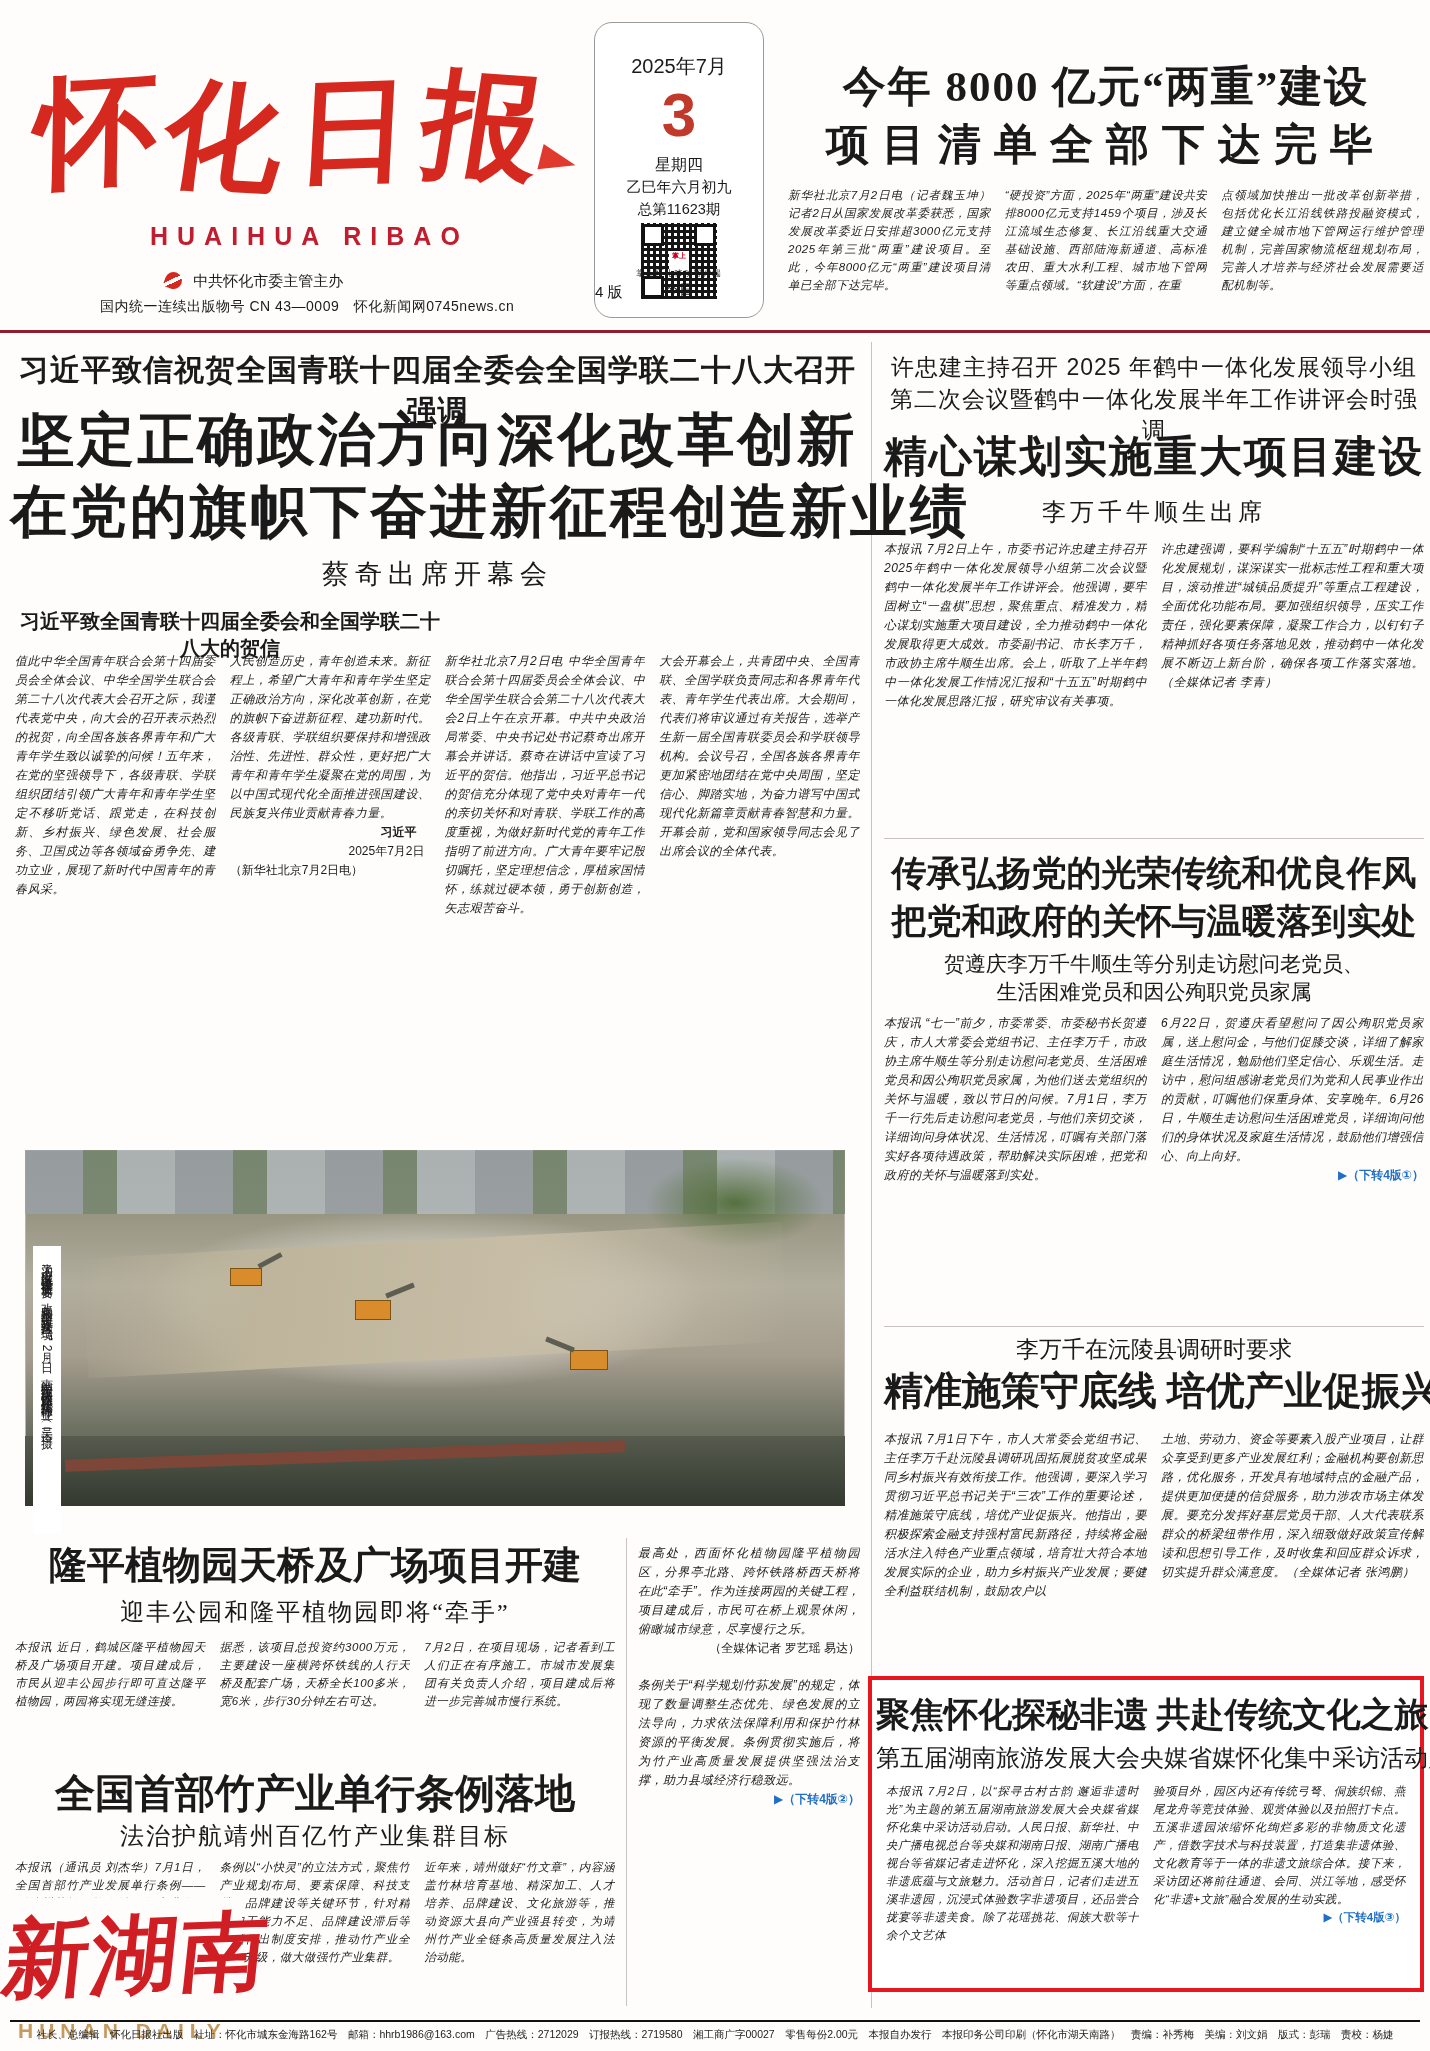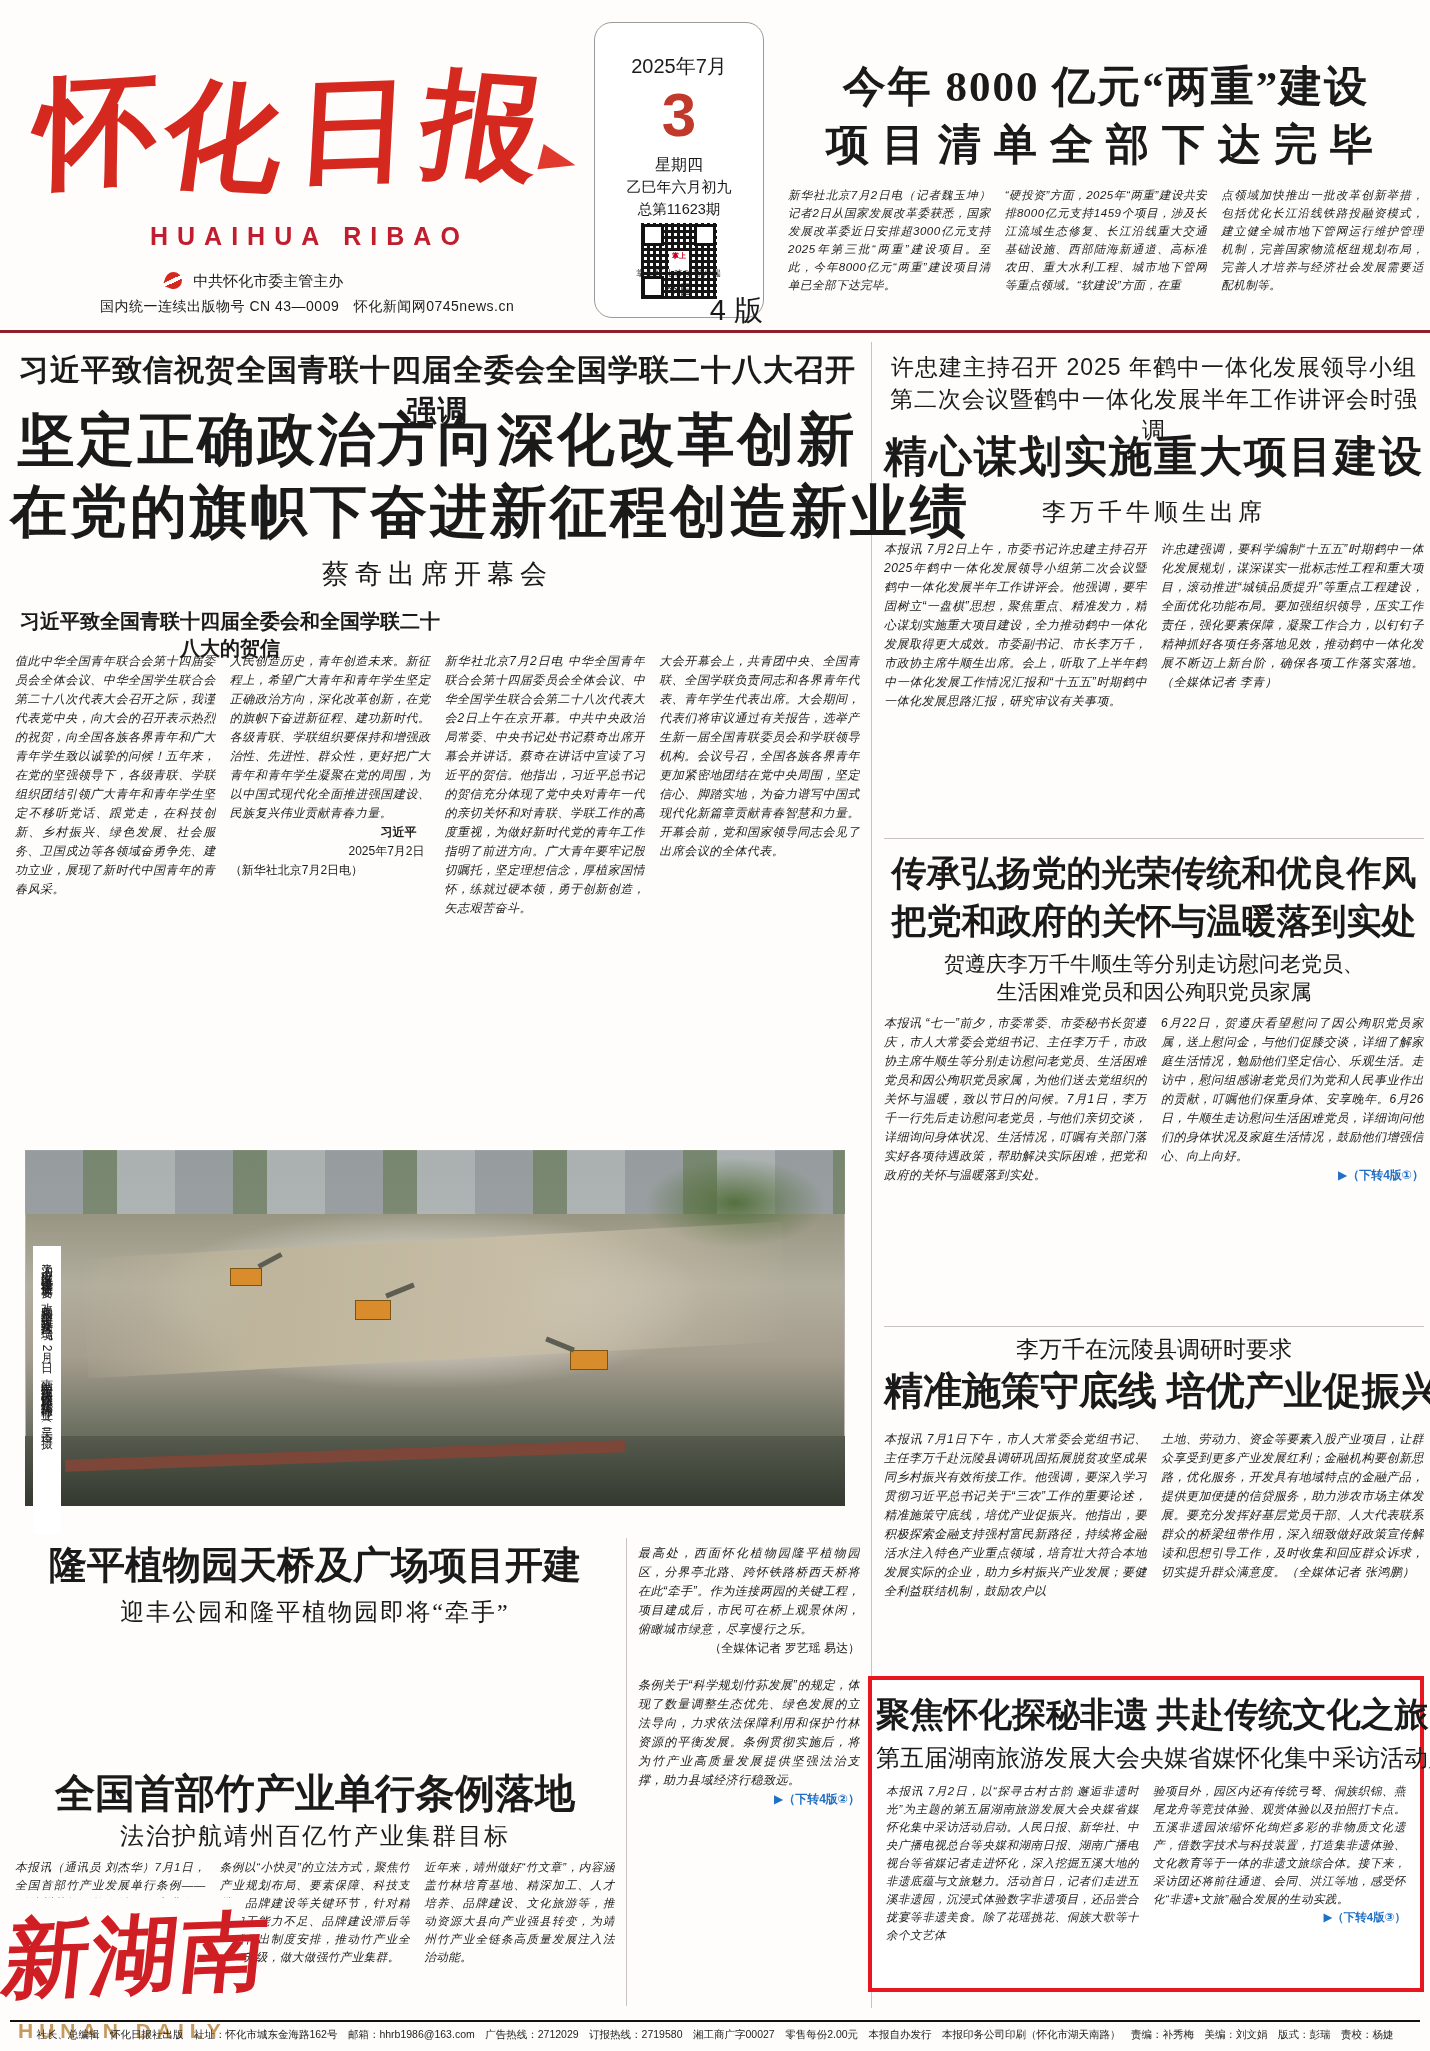--- a/index.html
+++ b/index.html
@@ -76,21 +76,21 @@
     <div class="abs" style="left:0;top:155px;width:100%;text-align:center;font-size:15px;">乙巳年六月初九</div>
     <div class="abs" style="left:0;top:177px;width:100%;text-align:center;font-size:14.5px;">总第11623期</div>
     <div class="abs qr" style="left:46px;top:200px;">
         <i class="tl"></i>
         <i class="tr"></i>
         <i class="bl"></i>
         <b>掌上</b>
       </div>
     <div class="abs" style="left:0;top:245px;width:100%;text-align:center;font-size:8.5px;letter-spacing:1px;">掌上怀化移动客户端</div>
     <div class="abs" style="left:0;top:258px;width:100%;text-align:center;font-size:15px;">今日</div>
-    <div class="abs" style="left:0;top:268px;width:100%;text-align:right;font-size:29px;">4 版</div>
+    <div class="abs" style="left:0;top:260px;width:100%;text-align:left;font-size:15px;">4 版</div>
   </div>
 
   <div class="abs serif" style="left:790px;top:58px;width:632px;text-align:center;font-size:43px;font-weight:bold;letter-spacing:2px;white-space:nowrap;">今年 8000 亿元“两重”建设</div>
   <div class="abs serif" style="left:790px;top:116px;width:632px;text-align:center;font-size:43px;font-weight:bold;letter-spacing:13px;white-space:nowrap;">项目清单全部下达完毕</div>
   <div class="abs colbox" style="left:788px;top:186px;width:636px;height:132px;">
     <div class="smalltext jtxt">新华社北京7月2日电（记者魏玉坤）记者2日从国家发展改革委获悉，国家发展改革委近日安排超3000亿元支持2025年第三批“两重”建设项目。至此，今年8000亿元“两重”建设项目清单已全部下达完毕。</div>
     <div class="smalltext jtxt">“硬投资”方面，2025年“两重”建设共安排8000亿元支持1459个项目，涉及长江流域生态修复、长江沿线重大交通基础设施、西部陆海新通道、高标准农田、重大水利工程、城市地下管网等重点领域。“软建设”方面，在重</div>
     <div class="smalltext jtxt">点领域加快推出一批改革创新举措，包括优化长江沿线铁路投融资模式，建立健全城市地下管网运行维护管理机制，完善国家物流枢纽规划布局，完善人才培养与经济社会发展需要适配机制等。</div>
   </div>
 
@@ -172,20 +172,25 @@
         <div class="smalltext jtxt">验项目外，园区内还有传统弓弩、侗族织锦、燕尾龙舟等竞技体验、观赏体验以及拍照打卡点。五溪非遗园浓缩怀化绚烂多彩的非物质文化遗产，借数字技术与科技装置，打造集非遗体验、文化教育等于一体的非遗文旅综合体。接下来，采访团还将前往通道、会同、洪江等地，感受怀化“非遗+文旅”融合发展的生动实践。</div>
         <div class="smalltext attr blue">▶（下转4版③）</div>
       </div>
     </div>
   </div>
 
   <div class="abs vrule" style="left:626px;top:1538px;height:468px;"></div>
 
   <div class="abs serif" style="left:15px;top:1540px;width:600px;text-align:center;font-size:38px;font-weight:bold;white-space:nowrap;">隆平植物园天桥及广场项目开建</div>
   <div class="abs serif" style="left:15px;top:1596px;width:600px;text-align:center;font-size:24px;letter-spacing:2px;">迎丰公园和隆平植物园即将“牵手”</div>
+  <div class="abs colbox" style="left:15px;top:1638px;width:600px;height:116px;">
+    <div class="smalltext jtxt">本报讯 近日，鹤城区隆平植物园天桥及广场项目开建。项目建成后，市民从迎丰公园步行即可直达隆平植物园，两园将实现无缝连接。</div>
+    <div class="smalltext jtxt">据悉，该项目总投资约3000万元，主要建设一座横跨怀铁线的人行天桥及配套广场，天桥全长100多米，宽6米，步行30分钟左右可达。</div>
+    <div class="smalltext jtxt">7月2日，在项目现场，记者看到工人们正在有序施工。市城市发展集团有关负责人介绍，项目建成后将进一步完善城市慢行系统。</div>
+  </div>
 
   <div class="abs serif" style="left:15px;top:1766px;width:600px;text-align:center;font-size:40px;font-weight:bold;white-space:nowrap;">全国首部竹产业单行条例落地</div>
   <div class="abs serif" style="left:15px;top:1820px;width:600px;text-align:center;font-size:24px;letter-spacing:2px;">法治护航靖州百亿竹产业集群目标</div>
   <div class="abs colbox" style="left:15px;top:1858px;width:600px;height:150px;">
     <div class="smalltext jtxt">本报讯（通讯员 刘杰华）7月1日，全国首部竹产业发展单行条例——《靖州苗族侗族自治县竹产业发展条例》正式施行，标志着靖州竹产业发展迈入法治化、规范化轨道，为实现百亿竹产业集群目标提供坚实法治保障。靖州现有竹林面积33万亩，楠竹蓄积量5320万根。</div>
     <div class="smalltext jtxt">条例以“小快灵”的立法方式，聚焦竹产业规划布局、要素保障、科技支撑、品牌建设等关键环节，针对精深加工能力不足、品牌建设滞后等问题作出制度安排，推动竹产业全链条升级，做大做强竹产业集群。</div>
     <div class="smalltext jtxt">近年来，靖州做好“竹文章”，内容涵盖竹林培育基地、精深加工、人才培养、品牌建设、文化旅游等，推动资源大县向产业强县转变，为靖州竹产业全链条高质量发展注入法治动能。</div>
   </div>
 
   <div class="abs" style="left:638px;top:1544px;width:222px;height:462px;overflow:hidden;">

